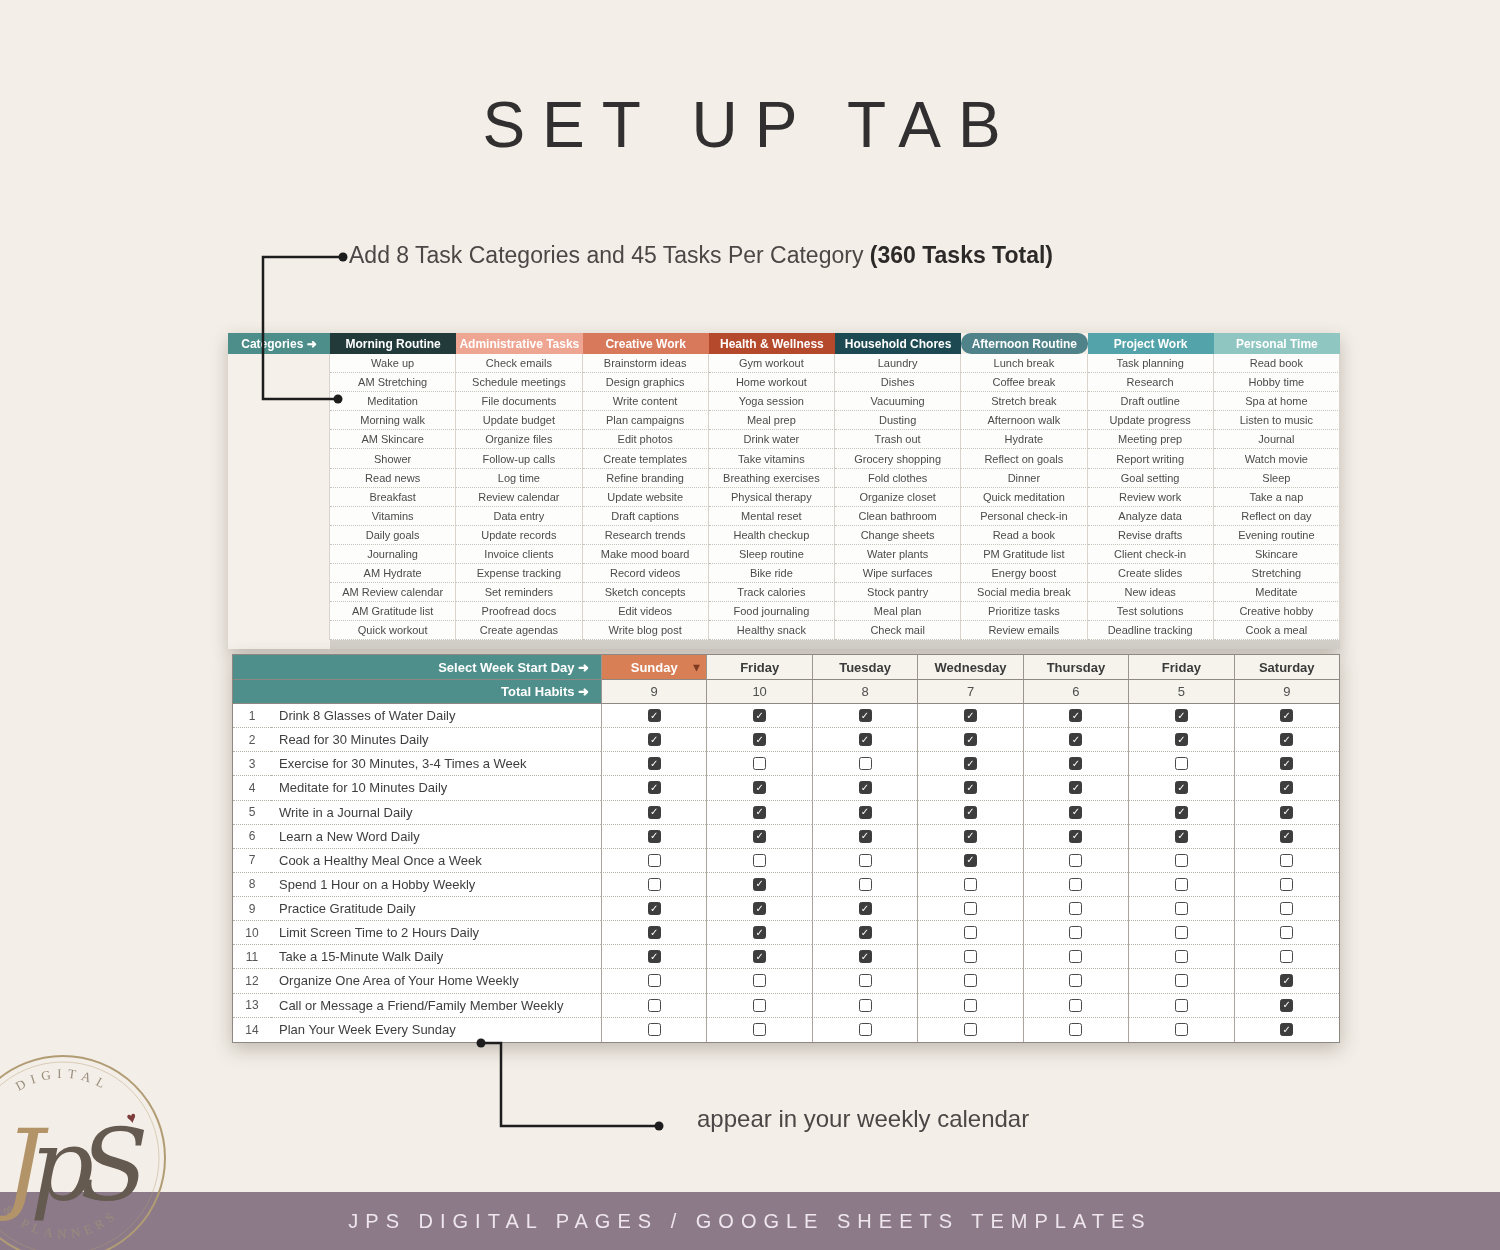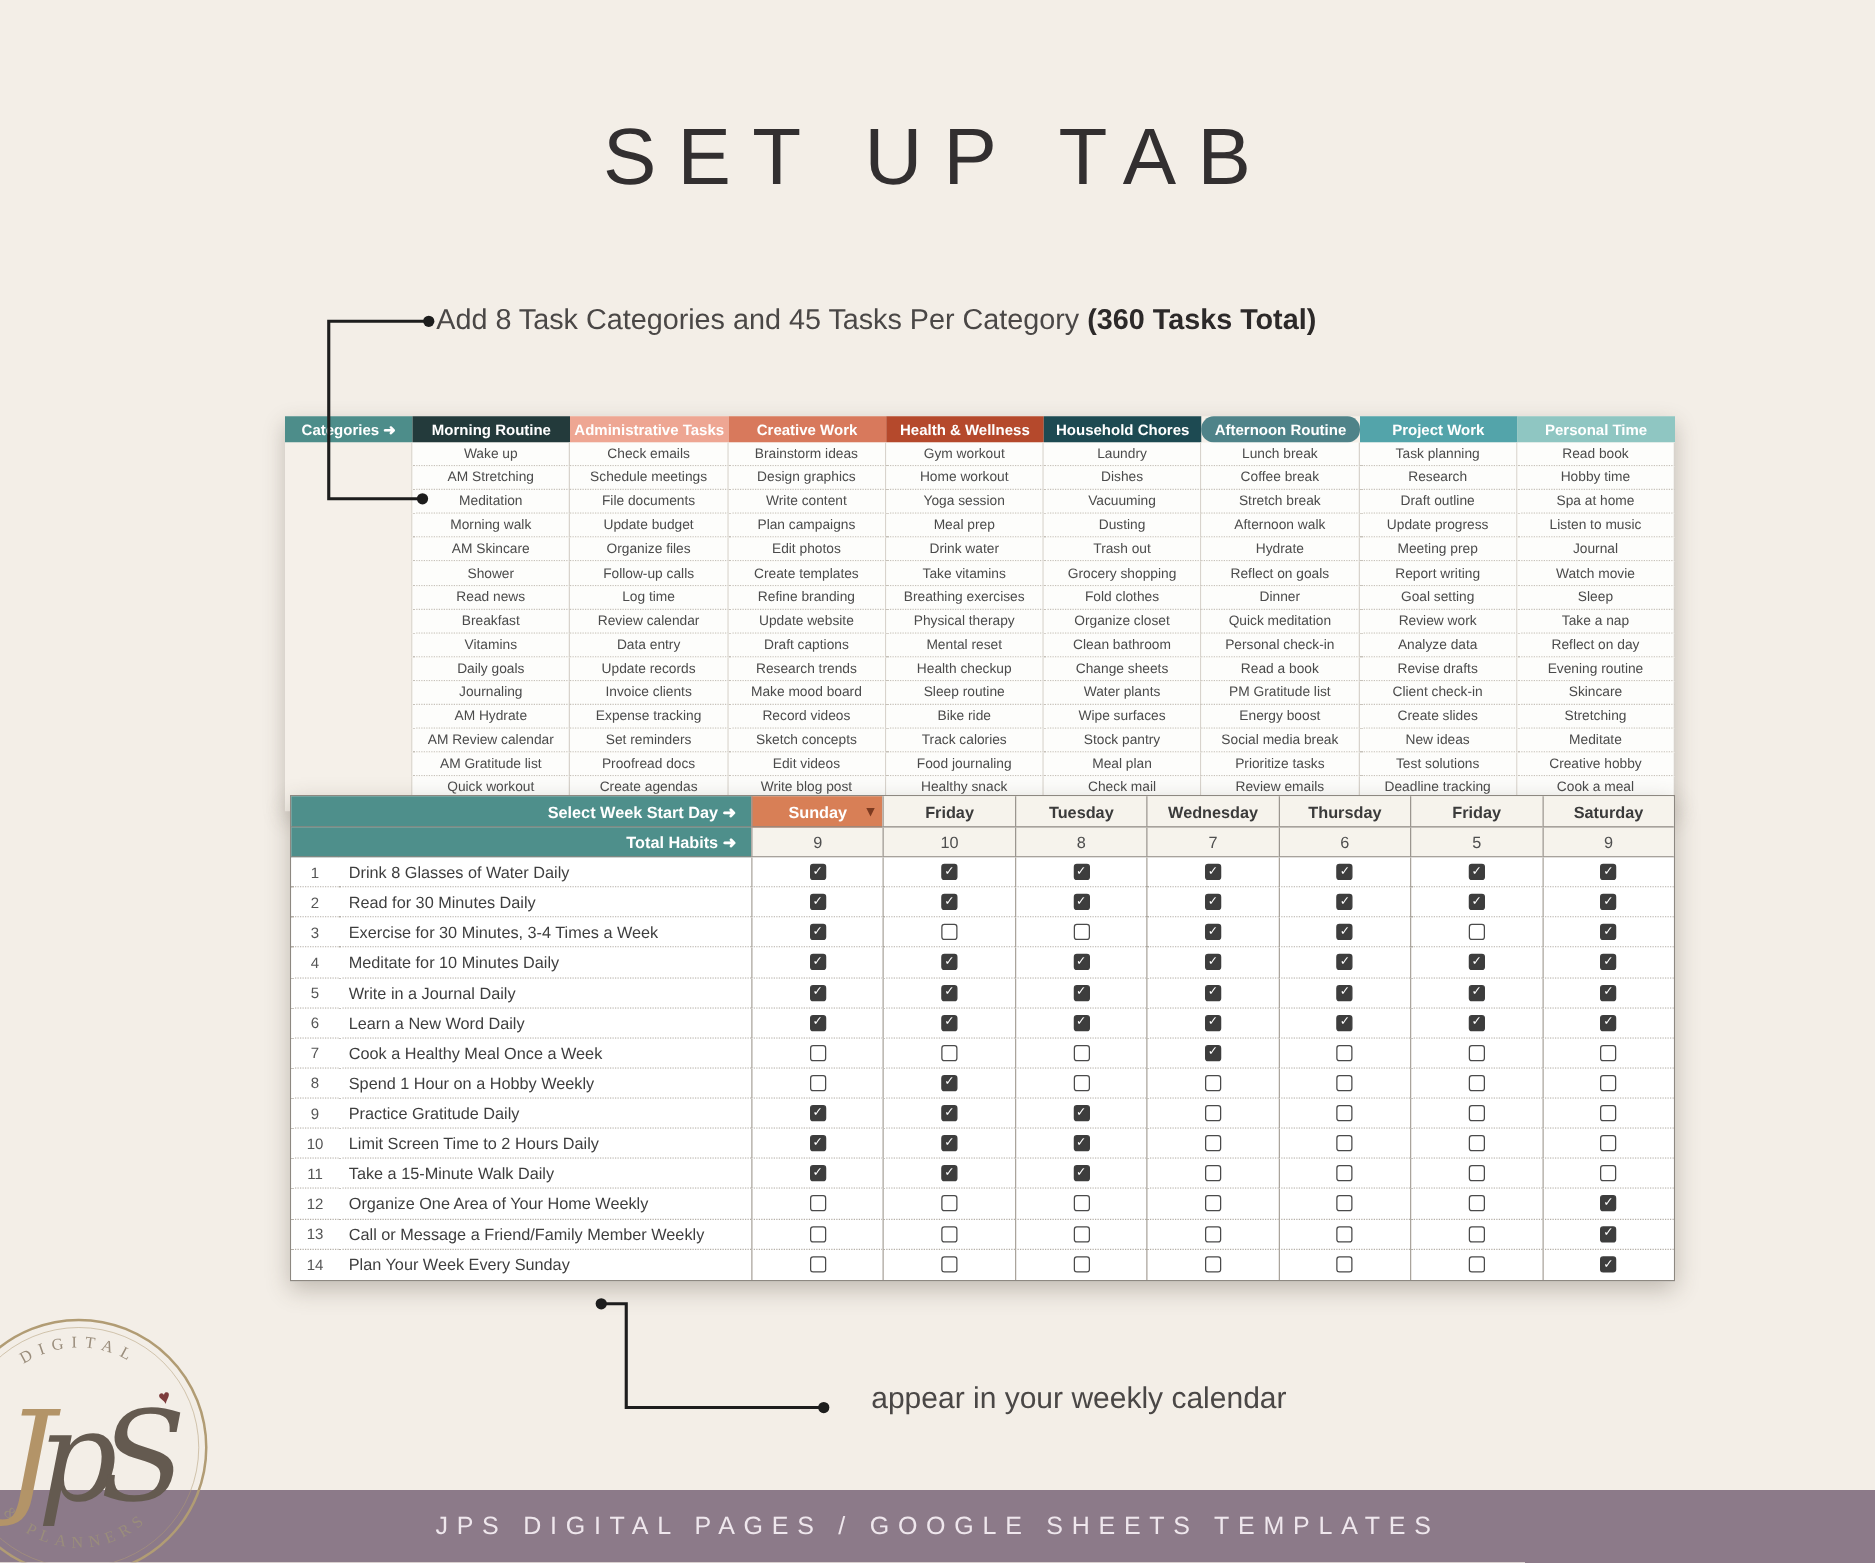--- a/index.html
+++ b/index.html
@@ -19,21 +19,21 @@
   .cat-grid { display:grid; grid-template-columns:102px repeat(8,1fr); }
   .cat-h { height:21px; display:flex; align-items:center; justify-content:center;
     font-size:12px; font-weight:bold; color:#fff; white-space:nowrap; overflow:hidden; }
   .cat-c { height:19.1px; background:#fdfdfb; border-right:1px solid #d8d3cc;
     border-bottom:1px dotted #c7c2ba; font-size:11px; color:#4b4b4b;
     display:flex; align-items:center; justify-content:center; white-space:nowrap; overflow:hidden; }
   .cat-left { background:#f5f0e9; border-right:1px solid #d8d3cc; border-bottom:none; }
   .cat-strip { height:9px; background:#d3d0ca; margin-left:102px; }
 
   
-  .hab-table { position:absolute; left:232px; top:636px; width:1108px; background:#fff;
+  .hab-table { position:absolute; left:232px; top:654px; width:1108px; background:#fff;
     border:1px solid #8d8881; box-shadow:0 6px 18px rgba(70,58,45,.3); z-index:1; }
   .hab-grid { display:grid; grid-template-columns:38px 330px repeat(7,1fr); }
   .teal-cell { background:#4e8f8b; color:#fff; font-weight:bold; font-size:13px;
     display:flex; align-items:center; justify-content:flex-end; padding-right:12px;
     grid-column:1 / span 2; border-bottom:1px solid #8d8881; }
   .h1 { height:25px; } .h2 { height:24px; } .hb { height:24.14px; }
   .day-c { display:flex; align-items:center; justify-content:center; font-size:13px; font-weight:bold;
     color:#3b3b3b; background:#f6f3ec; border-left:1px solid #9b968f; border-bottom:1px solid #8d8881; position:relative; }
   .day-sunday { background:#d87f56; color:#fff; }
   .day-caret { position:absolute; right:7px; top:50%; transform:translateY(-50%); font-size:12px; color:#7c3a20; }

